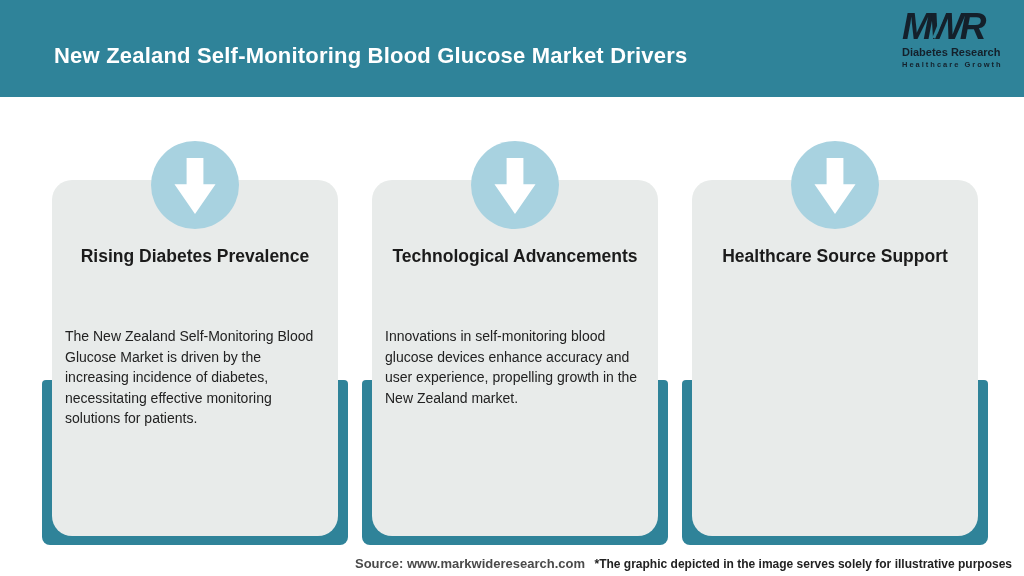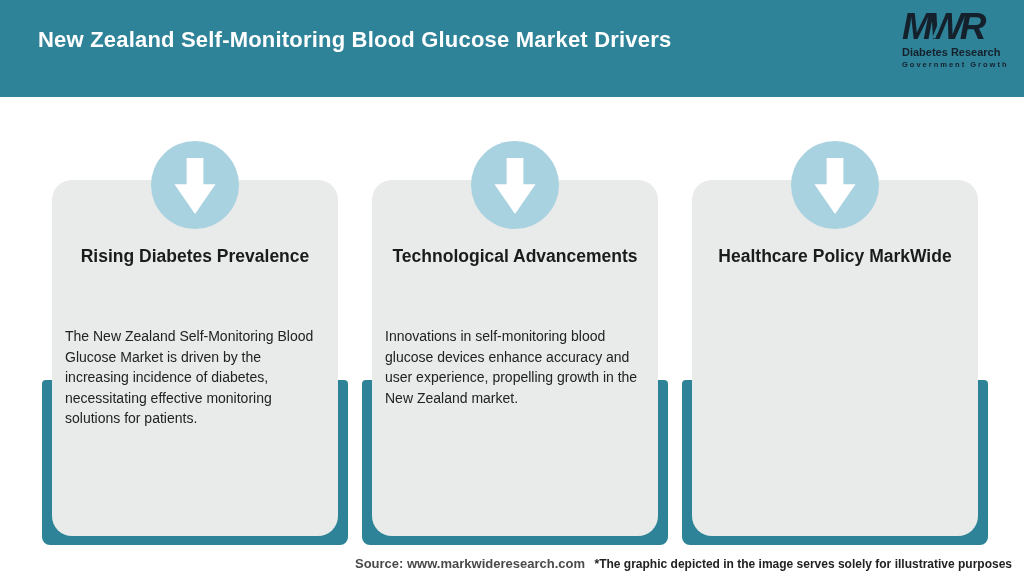--- a/index.html
+++ b/index.html
@@ -8,21 +8,21 @@
     background: var(--page-bg, #FFFFFF);
     font-family:"Liberation Sans", sans-serif;
     overflow:hidden;
   }
   
   .header {
     position:absolute; top:0; left:0; width:1024px; height:97px;
     background: var(--teal, #2F8399);
   }
   .header-title {
-    position:absolute; left:38px; top:26px; margin:0;
+    position:absolute; left:38px; top:26px; margin:16px;
     font-size:22px; line-height:28px; font-weight:bold;
     color: var(--header-text, #FFFFFF);
     letter-spacing:0.2px;
   }
   .logo {
     position:absolute; top:9px; right:12px; width:110px;
     text-align:left; color: var(--logo-navy, #14202B);
   }
   .logo-monogram-wrap { position:relative; display:inline-block; }
   .logo-monogram {
@@ -91,21 +91,21 @@
 <div class="page">
 
   <header class="header">
     <h1 class="header-title">New Zealand Self-Monitoring Blood Glucose Market Drivers</h1>
     <div class="logo">
       <span class="logo-monogram-wrap">
         <span class="logo-monogram">MWR</span>
         <span class="logo-slash"></span>
       </span>
       <div class="logo-name">Diabetes Research</div>
-      <div class="logo-tagline">Government Growth</div>
+      <div class="logo-tagline">Healthcare Growth</div>
     </div>
   </header>
 
   <div class="backing b1"></div>
   <div class="backing b2"></div>
   <div class="backing b3"></div>
 
   <section class="card c1">
     <h2 class="card-title">Rising Diabetes Prevalence</h2>
     <p class="card-body">The New Zealand Self-Monitoring Blood
@@ -117,21 +117,21 @@
 
   <section class="card c2">
     <h2 class="card-title">Technological Advancements</h2>
     <p class="card-body">Innovations in self-monitoring blood
 glucose devices enhance accuracy and
 user experience, propelling growth in the
 New Zealand market.</p>
   </section>
 
   <section class="card c3">
-    <h2 class="card-title">Healthcare Policy MarkWide</h2>
+    <h2 class="card-title">Healthcare Source Support</h2>
   </section>
 
   <div class="circle i1">
     <svg width="42" height="56" viewBox="0 0 44 60">
       <path d="M13 0 h18 v28 h13 L22 60 L0 28 h13 Z" fill="#FFFFFF"></path>
     </svg>
   </div>
   <div class="circle i2">
     <svg width="42" height="56" viewBox="0 0 44 60">
       <path d="M13 0 h18 v28 h13 L22 60 L0 28 h13 Z" fill="#FFFFFF"></path>

